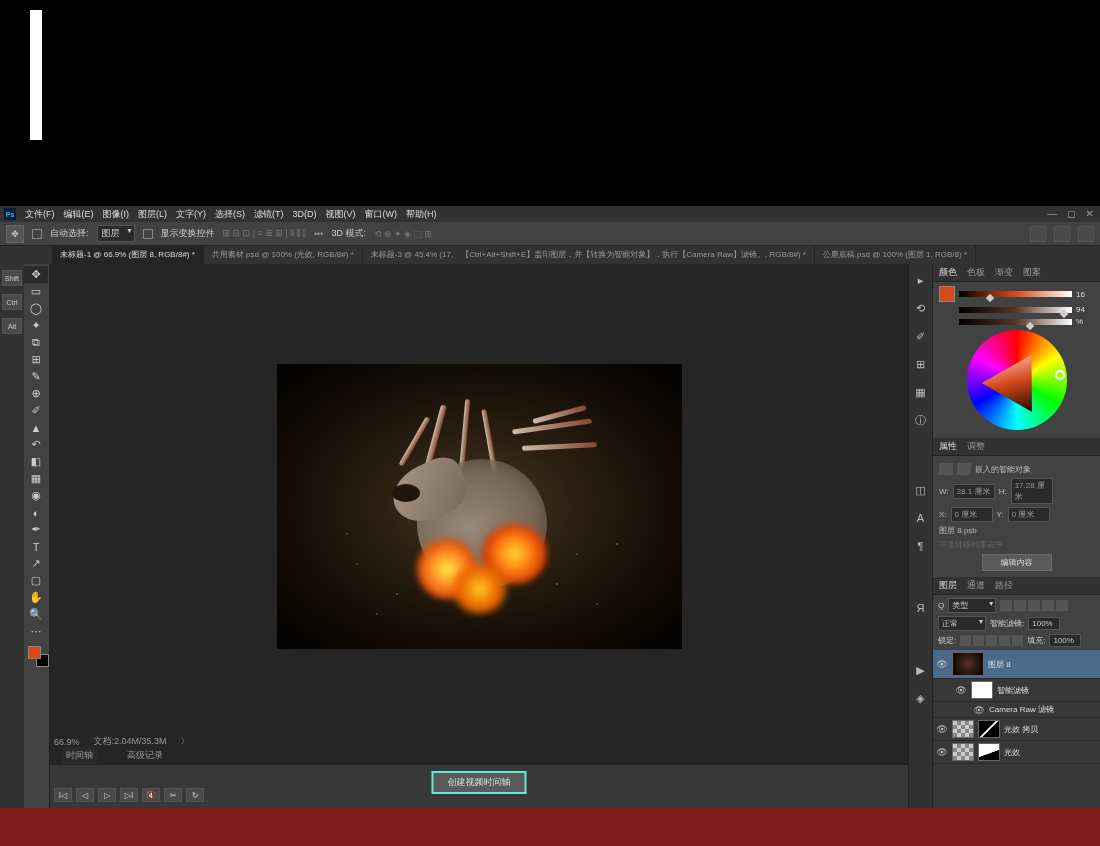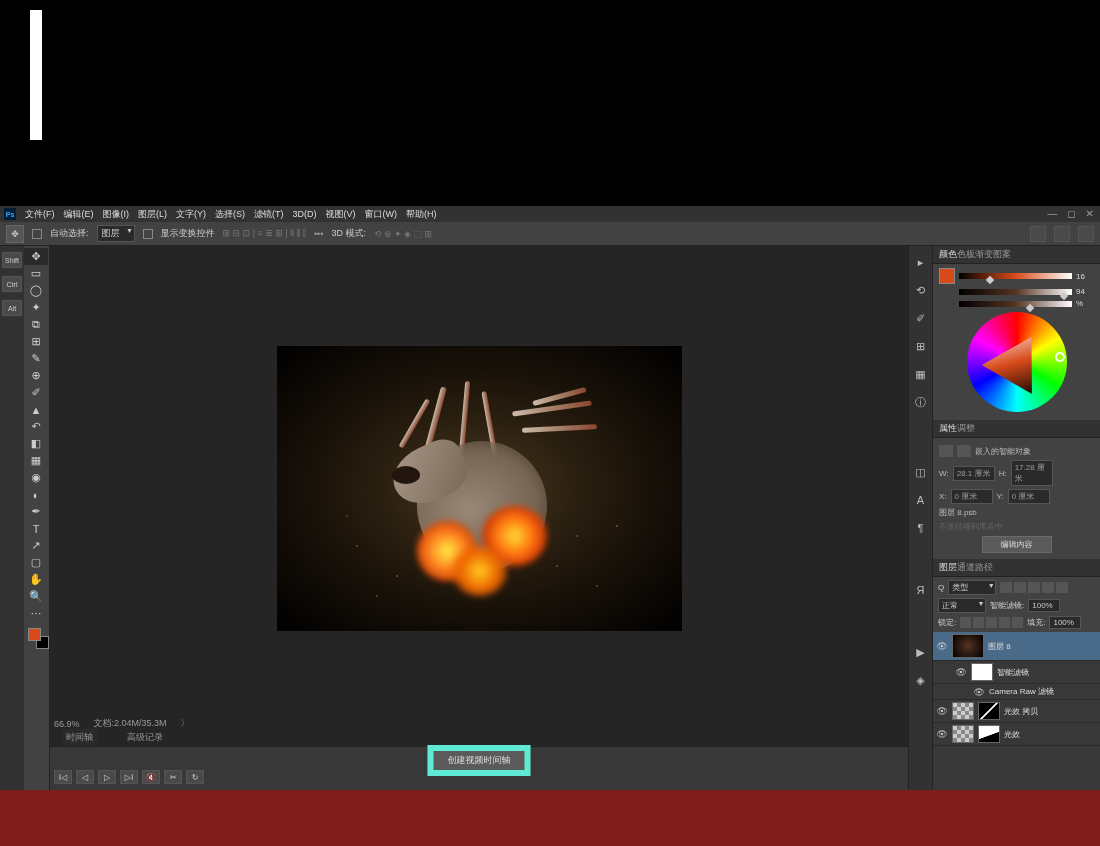--- a/index.html
+++ b/index.html
@@ -49,25 +49,25 @@
 .f2 { left: 205px; top: 160px; width: 65px; height: 60px; background: radial-gradient(circle, #ffdd33 0%, #ff7711 40%, #bb2200 80%, transparent 100%); }
 .f3 { left: 175px; top: 200px; width: 55px; height: 50px; background: radial-gradient(circle, #ffcc22 0%, #ee6600 50%, transparent 100%); }
 .sparks { position: absolute; inset: 0; background-image: radial-gradient(1px 1px at 80px 200px, #ff9933, transparent), radial-gradient(1px 1px at 120px 230px, #ffaa44, transparent), radial-gradient(1px 1px at 300px 190px, #ff8822, transparent), radial-gradient(1px 1px at 340px 180px, #ffaa44, transparent), radial-gradient(1px 1px at 70px 170px, #ff7711, transparent), radial-gradient(1px 1px at 280px 220px, #ffaa44, transparent), radial-gradient(1px 1px at 100px 250px, #ff8822, transparent), radial-gradient(1px 1px at 320px 240px, #ff9933, transparent); }
 .status-left { position: absolute; bottom: 60px; left: 4px; font-size: 9px; color: #999; display:flex; gap: 14px; align-items:center; }
 .timeline-tabs { position: absolute; bottom: 44px; left: 12px; font-size: 9px; color: #999; display: flex; gap: 26px; }
 .timeline-tabs span { padding: 2px 4px; }
 .timeline-tabs span:first-child { background: #2a2a2a; }
 .timeline-bar { position: absolute; bottom: 0; left: 0; right: 0; height: 44px; background: #383838; border-top: 1px solid #222; }
 .timeline-controls { position: absolute; bottom: 6px; left: 4px; display: flex; gap: 4px; }
 .tl-btn { width: 18px; height: 14px; background: #4a4a4a; border: 1px solid #555; font-size: 8px; display: flex; align-items: center; justify-content: center; }
-.timeline-center-btn { position: absolute; left: 50%; transform: translateX(-50%); bottom: 14px; padding: 3px 14px; background: #5a5a5a; border: 6px solid #5eead4; color: #ddd; font-size: 9px; }
+.timeline-center-btn { position: absolute; left: 50%; transform: translateX(-50%); bottom: 14px; padding: 3px 14px; background: #5a5a5a; border: 2px solid #5eead4; color: #ddd; font-size: 9px; }
 .right-icon-col { width: 24px; background: #323232; border-left: 1px solid #222; display: flex; flex-direction: column; align-items: center; padding: 8px 0; gap: 12px; }
 .ric { width: 16px; height: 16px; display: flex; align-items: center; justify-content: center; color: #bbb; font-size: 11px; }
 .panels { width: 168px; background: #424242; border-left: 1px solid #222; display: flex; flex-direction: column; font-size: 9px; }
-.panel-head { height: 18px; background: #323232; display: flex; align-items: center; padding: 0 6px; color: #999; border-bottom: 1px solid #222; }
+.panel-head { height: 18px; background: #323232; display: flex; align-items: center; padding: 0 6px; gap: 10px; color: #999; border-bottom: 1px solid #222; }
 .panel-head .active-tab { color: #ddd; }
 .color-panel { padding: 4px 6px; }
 .color-row { display: flex; align-items: center; gap: 4px; margin-bottom: 3px; }
 .color-box { width: 16px; height: 16px; background: #d94a1a; border: 1px solid #888; }
 .gradient-bar { flex: 1; height: 6px; background: linear-gradient(90deg, #000, #d94a1a, #fff); position: relative; }
 .gradient-bar2 { flex: 1; height: 6px; background: linear-gradient(90deg, #000, #553322, #fff); position: relative; }
 .slider-handle { position: absolute; bottom: -4px; width: 6px; height: 6px; background: #ccc; transform: rotate(45deg); }
 .val { width: 18px; text-align: left; color: #ddd; font-size: 8px; }
 .color-wheel { width: 100px; height: 100px; margin: 4px auto; border-radius: 50%; background: conic-gradient(red, yellow, lime, cyan, blue, magenta, red); position: relative; display: flex; align-items: center; justify-content: center; }
 .color-tri { width: 58px; height: 58px; background: linear-gradient(135deg, #fff, #d94a1a 50%, #000); clip-path: polygon(50% 0, 100% 85%, 0 85%); transform: rotate(30deg); }
@@ -142,20 +142,26 @@
     <span style="color:#999">•••</span>
     <span>3D 模式:</span>
     <span style="color:#777">⟲ ⊕ ✦ ◈ ⬚ ⊞</span>
     <div class="top-right-icons">
       <div class="tr-icon"></div>
       <div class="tr-icon"></div>
       <div class="tr-icon"></div>
     </div>
   </div>
 
+  <div class="tabbar">
+    <div class="tab active">未标题-1 @ 66.9% (图层 8, RGB/8#) *</div>
+    <div class="tab">共用素材.psd @ 100% (光效, RGB/8#) *</div>
+    <div class="tab">未标题-3 @ 45.4% (17、 【Ctrl+Alt+Shift+E】盖印图层，并【转换为智能对象】，执行【Camera Raw】滤镜。, RGB/8#) *</div>
+    <div class="tab">公鹿底稿.psd @ 100% (图层 1, RGB/8) *</div>
+  </div>
 
   <div class="main-area">
     <div class="left-col">
       <div class="left-btn">Shift</div>
       <div class="left-btn">Ctrl</div>
       <div class="left-btn">Alt</div>
     </div>
 
     <div class="toolbox">
       <div class="tool active small">✥</div>

